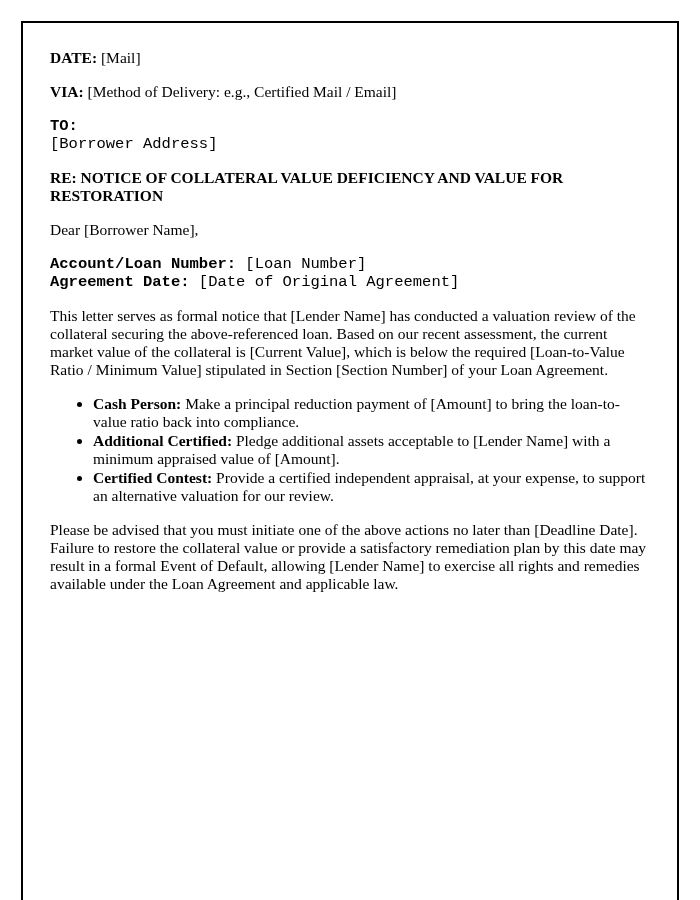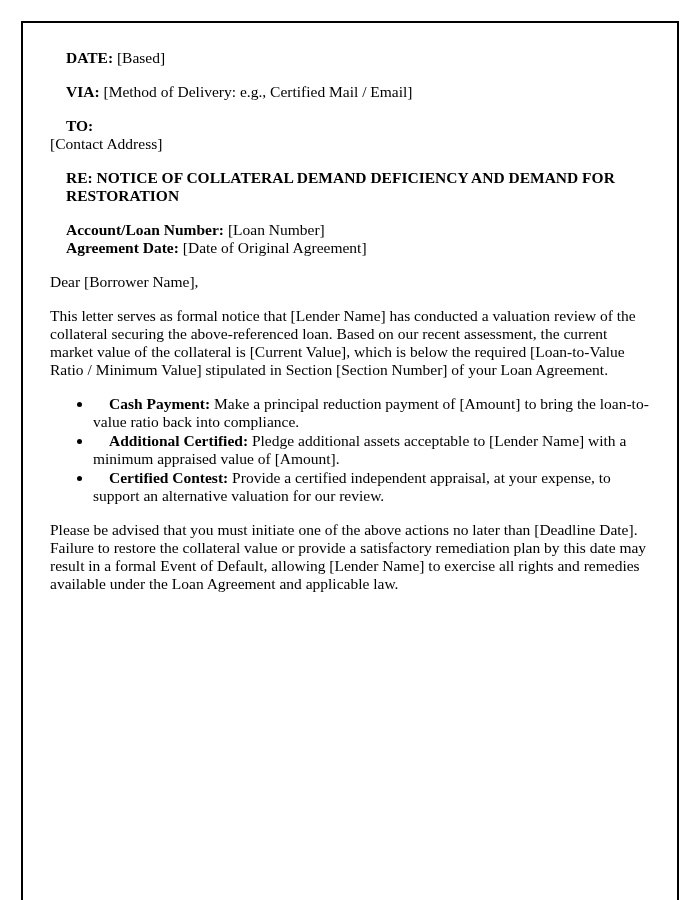--- a/index.html
+++ b/index.html
@@ -17,57 +17,57 @@
     width: 658px;
     height: 960px; 
     border: 2px solid #000000;
     padding: 26px 26px 26px 27px;
     font-family: "Liberation Serif", serif;
     font-size: 15.5px;
     line-height: 18px;
     color: #000000;
   }
   p { margin-bottom: 16px; }
-  .b { font-weight: bold; margin-left: 16px; }
-  .block { display: block; }
+  .b { font-weight: bold; }
+  .block { display: block; font-family: Liberation Mono, monospace; }
   ul {
     margin: 0 0 16px 0;
     padding-left: 43px;
     list-style-type: disc;
   }
   li { margin-bottom: 1px; }
 </style>
 </head>
 <body>
 
 <div class="page">
 
-  <p><span class="b">DATE:</span> <span>[Based]</span></p>
+  <p><span class="b">DATE:</span> <span>[Mail]</span></p>
 
   <p><span class="b">VIA:</span> <span>[Method of Delivery: e.g., Certified Mail / Email]</span></p>
 
   <p>
     <span class="b block">TO:</span>
-    <span class="block">[Contact Address]</span>
+    <span class="block">[Borrower Address]</span>
   </p>
 
-  <p class="b">RE: NOTICE OF COLLATERAL DEMAND DEFICIENCY AND DEMAND FOR RESTORATION</p>
+  <p class="b">RE: NOTICE OF COLLATERAL VALUE DEFICIENCY AND VALUE FOR RESTORATION</p>
+
+  <p>Dear [Borrower Name],</p>
 
   <p>
     <span class="block"><span class="b">Account/Loan Number:</span> <span>[Loan Number]</span></span>
     <span class="block"><span class="b">Agreement Date:</span> <span>[Date of Original Agreement]</span></span>
   </p>
 
-  <p>Dear [Borrower Name],</p>
-
   <p>This letter serves as formal notice that [Lender Name] has conducted a valuation review of the collateral securing the above-referenced loan. Based on our recent assessment, the current market value of the collateral is [Current Value], which is below the required [Loan-to-Value Ratio / Minimum Value] stipulated in Section [Section Number] of your Loan Agreement.</p>
 
 
   <ul>
-    <li><span class="b">Cash Payment:</span><span> Make a principal reduction payment of [Amount] to bring the loan-to-value ratio back into compliance.</span></li>
+    <li><span class="b">Cash Person:</span><span> Make a principal reduction payment of [Amount] to bring the loan-to-value ratio back into compliance.</span></li>
     <li><span class="b">Additional Certified:</span><span> Pledge additional assets acceptable to [Lender Name] with a minimum appraised value of [Amount].</span></li>
     <li><span class="b">Certified Contest:</span><span> Provide a certified independent appraisal, at your expense, to support an alternative valuation for our review.</span></li>
   </ul>
 
   <p>Please be advised that you must initiate one of the above actions no later than [Deadline Date]. Failure to restore the collateral value or provide a satisfactory remediation plan by this date may result in a formal Event of Default, allowing [Lender Name] to exercise all rights and remedies available under the Loan Agreement and applicable law.</p>
 
 
 
 </div>
 

